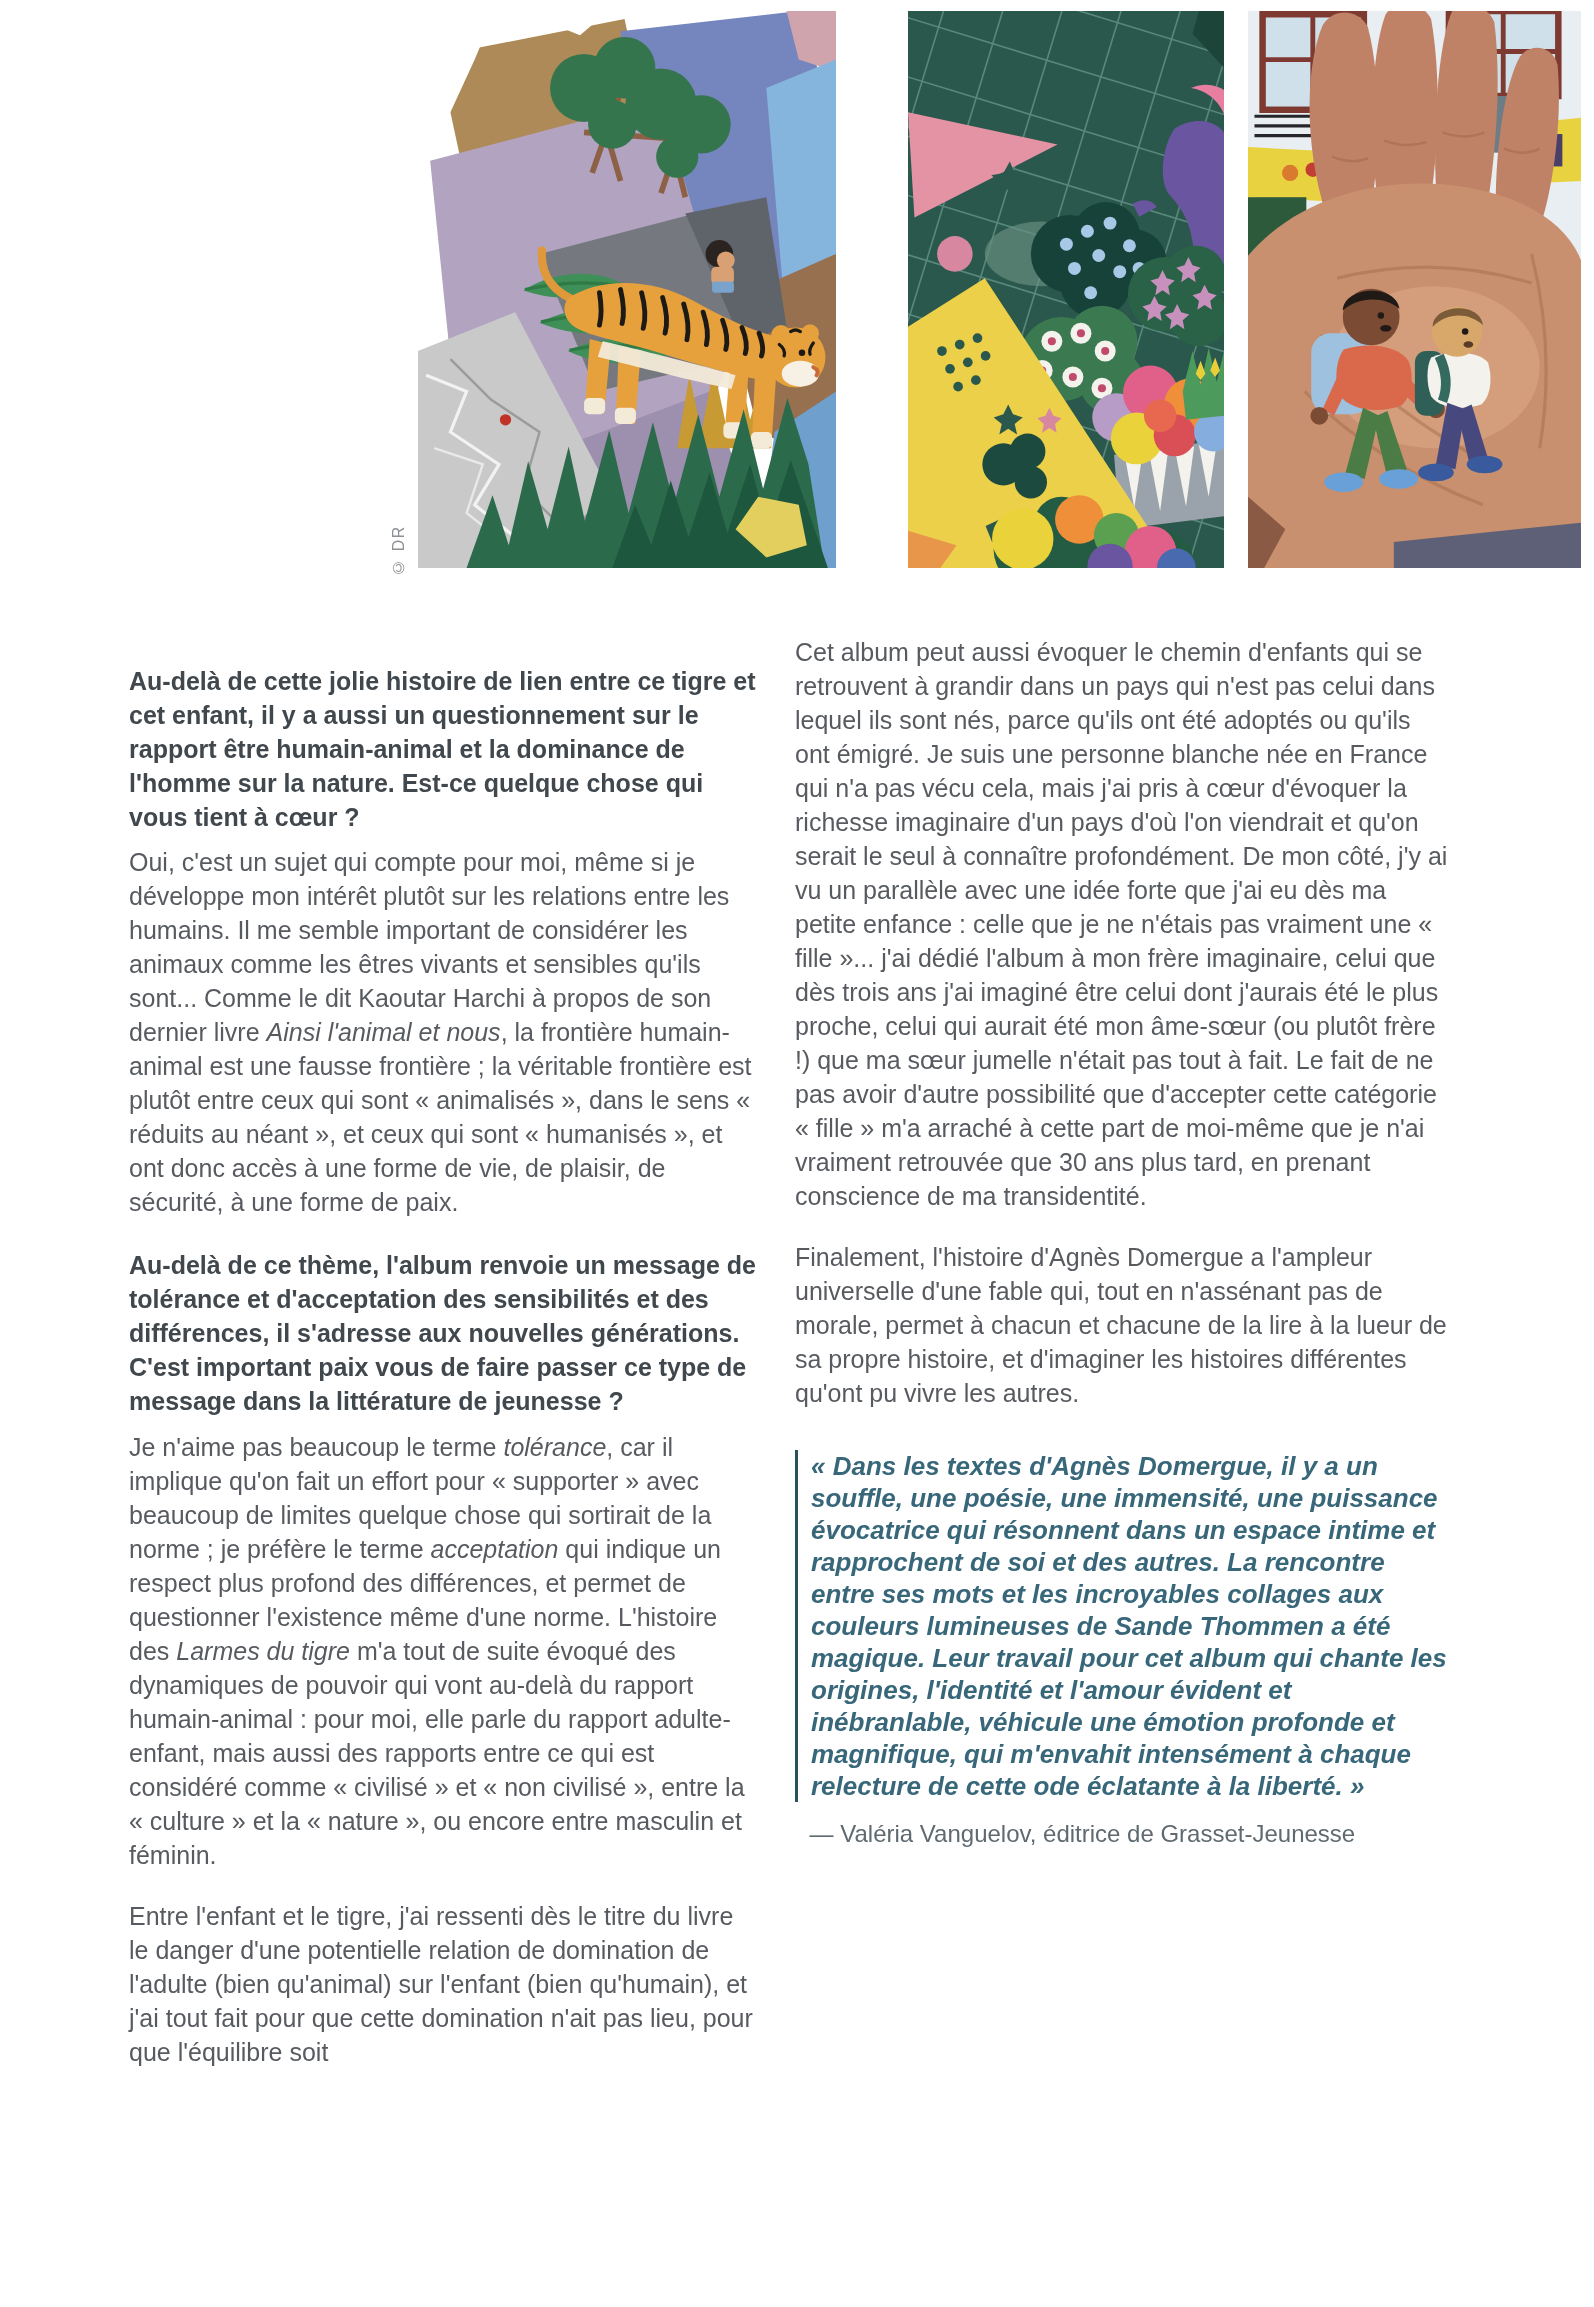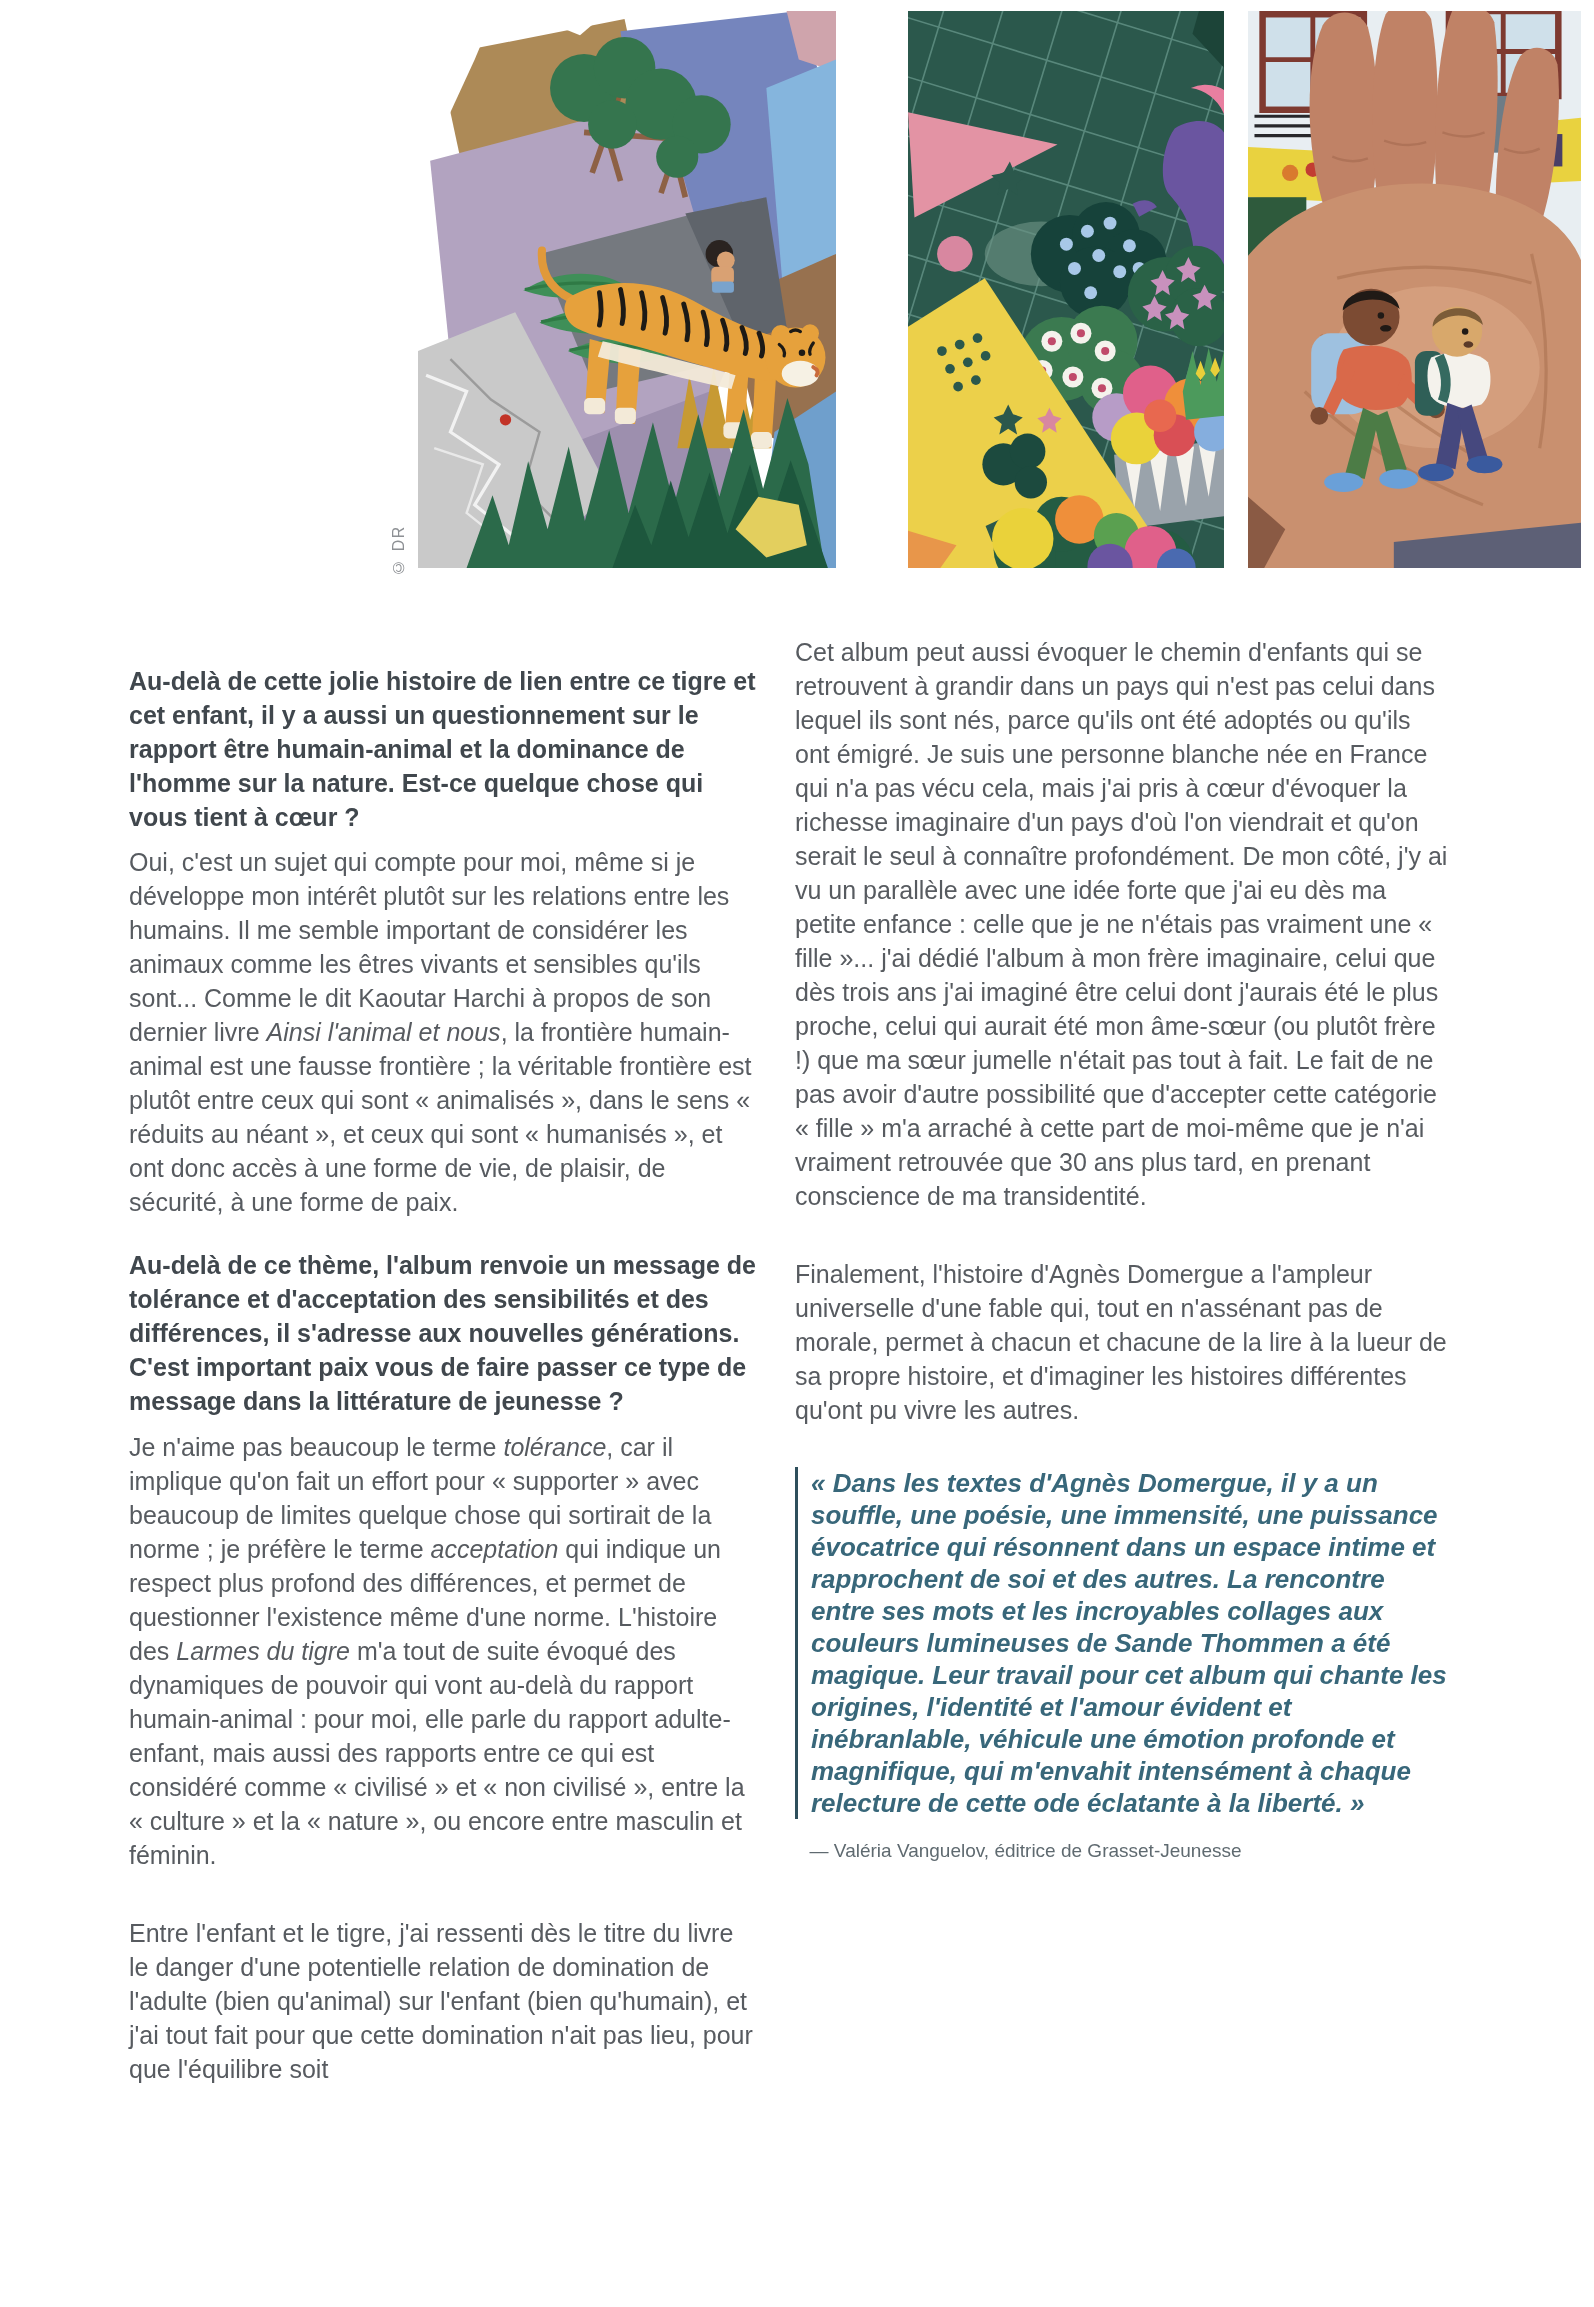--- a/index.html
+++ b/index.html
@@ -17,28 +17,28 @@
     writing-mode:vertical-rl;transform:rotate(180deg);
     font-size:16px;letter-spacing:1.6px;color:#8d9094;
   }
   .col{position:absolute;top:635px;font-size:25px;line-height:34px;}
   .col-left{left:129px;width:627px;}
   .col-right{left:795px;width:654px;}
   .col p{margin:0 0 6.5px 0;}
   p.question{
     font-weight:bold;color:#40474d;margin:29px 0 11.3px 0;
   }
-  p.gap-top{margin-top:44px;}
+  p.gap-top{margin-top:27px;}
   .pull-quote{
     margin-top:40px;border-left:3.2px solid #2e4f5c;padding-left:13px;
     font-style:italic;font-weight:bold;color:#38677a;
     font-size:26px;line-height:32px;
   }
   .pull-quote-attribution{
-    margin-top:16px;padding-left:14.6px;color:#5f6a70;font-size:19px;line-height:32px;
+    margin-top:16px;padding-left:14.6px;color:#5f6a70;font-size:24px;line-height:32px;
   }
 </style>
 </head>
 <body>
 
 <div class="page">
 
   <div class="photo" id="photo1">
     <svg viewBox="0 0 516 688" preserveAspectRatio="none">
 

